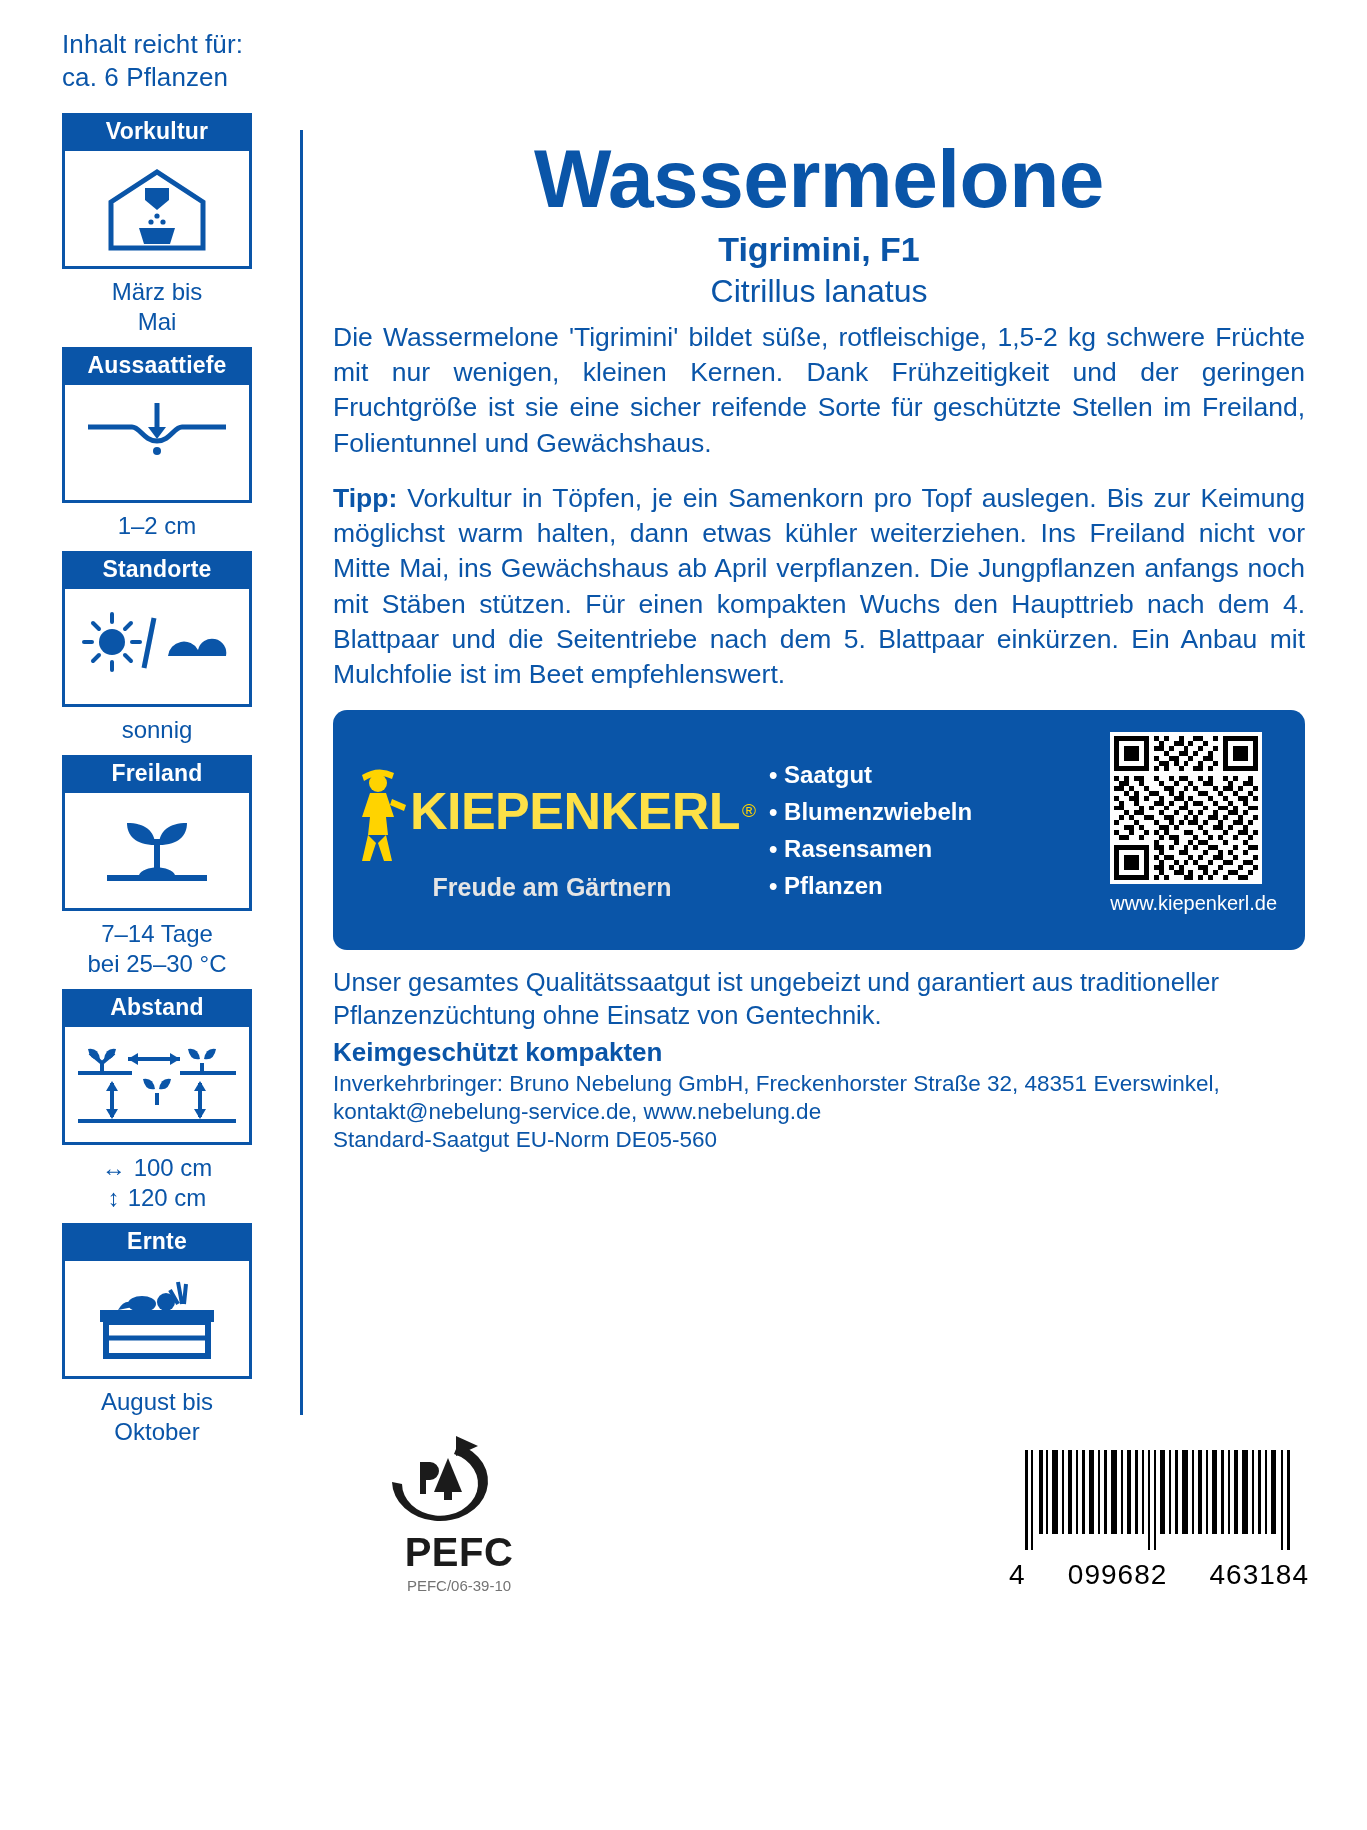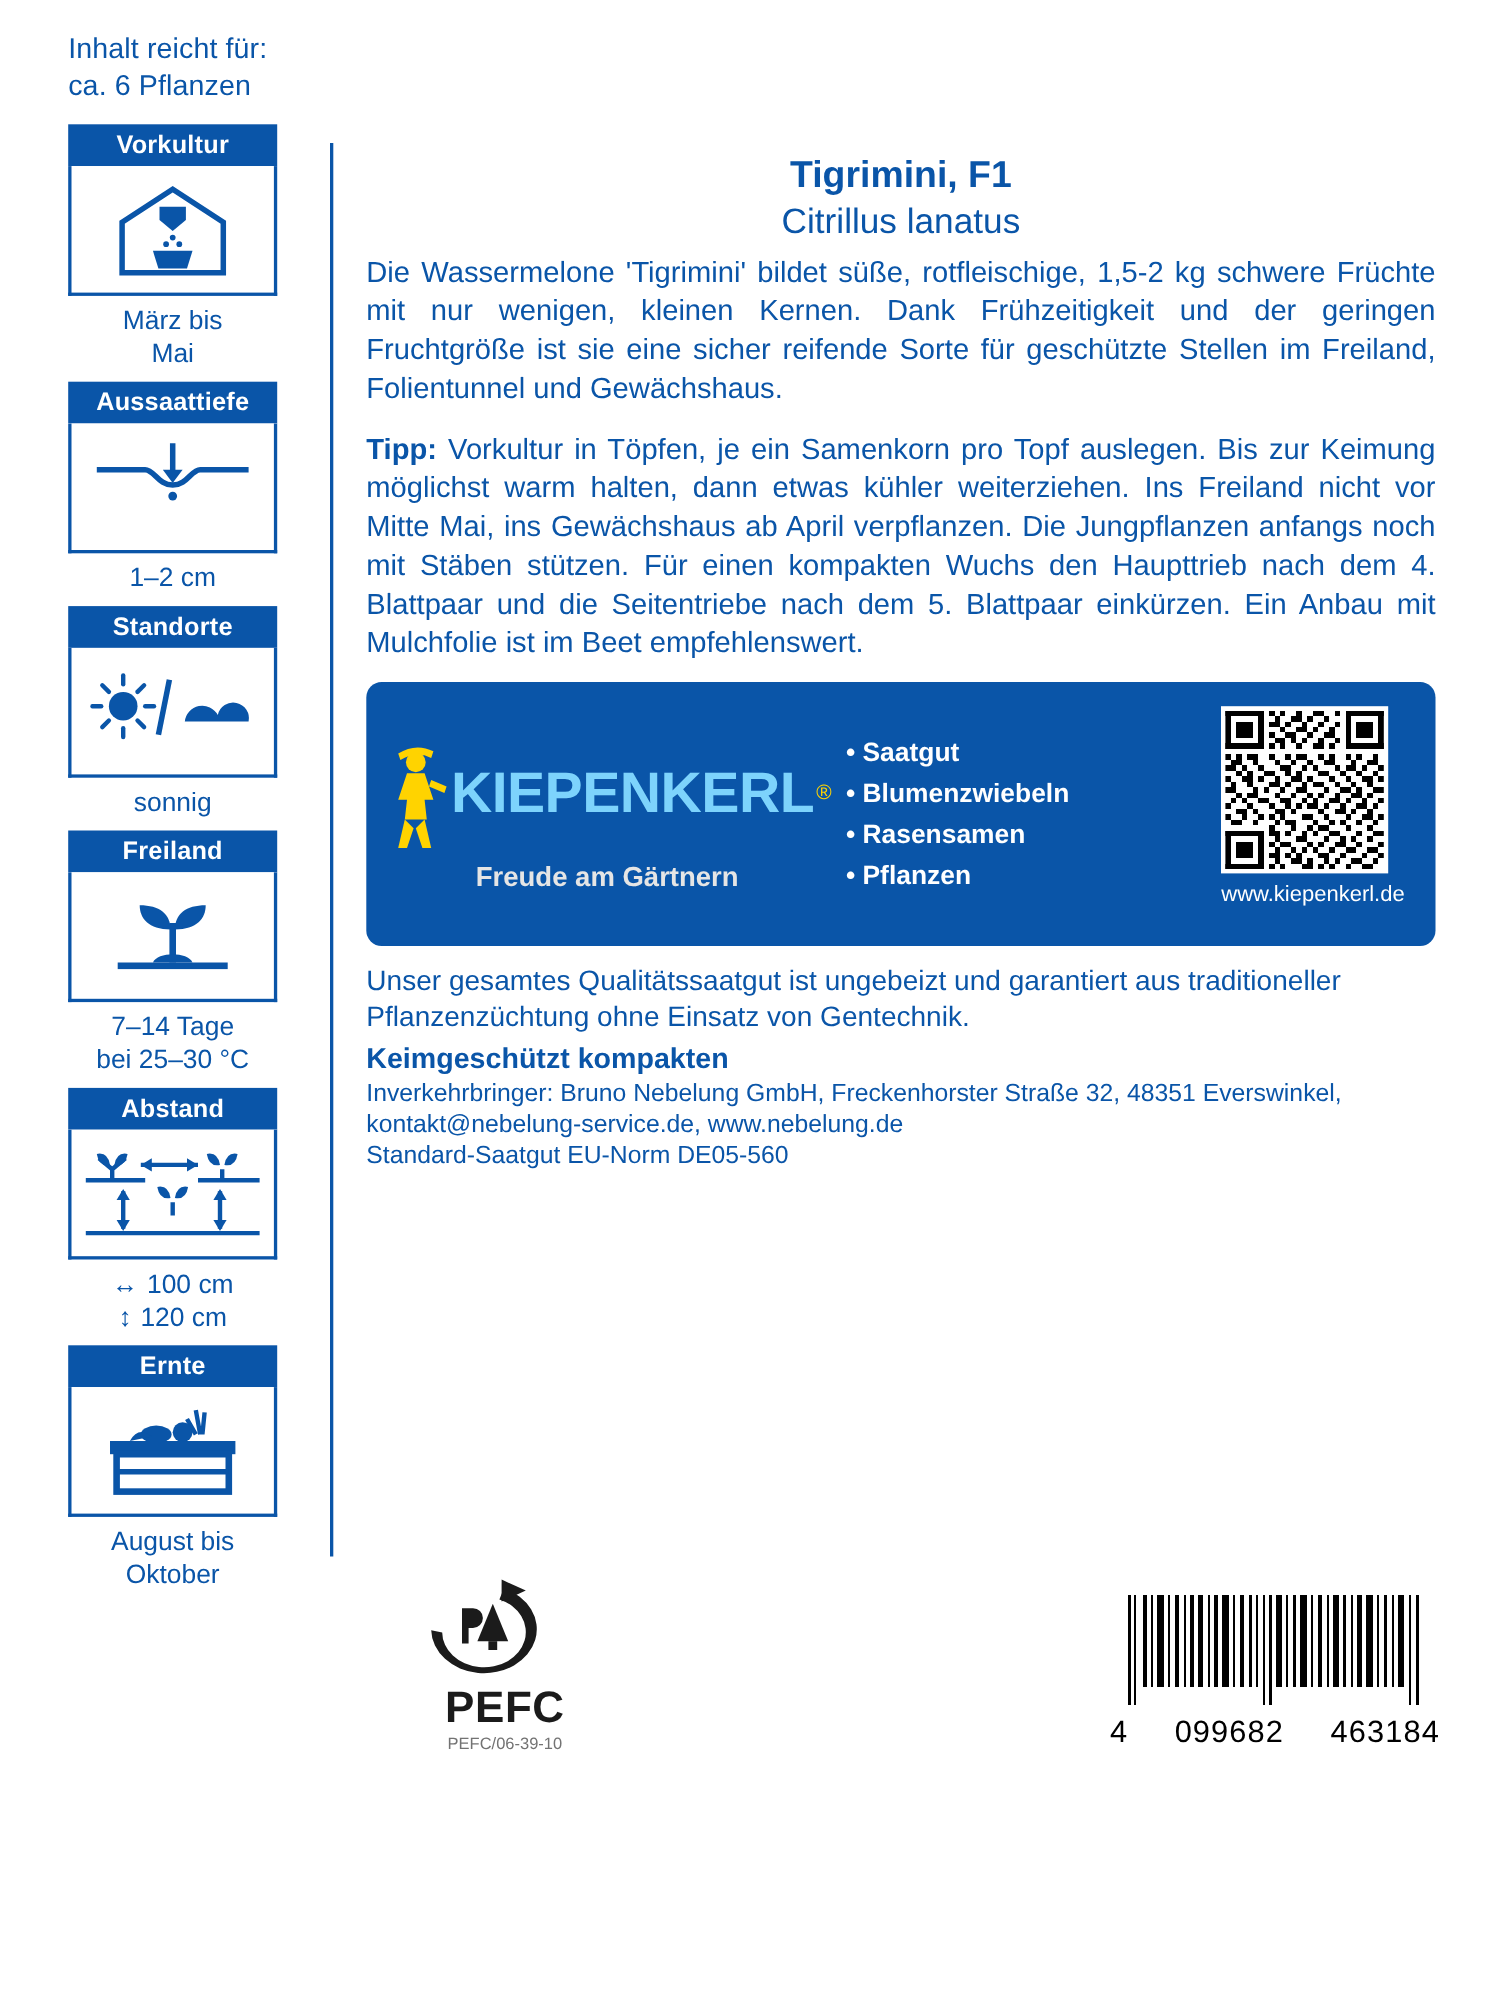--- a/index.html
+++ b/index.html
@@ -131,21 +131,21 @@
     margin-bottom: 16px;
   }
   .logo-wrap {
     display: flex;
     align-items: center;
     flex-direction: column;
     width: 390px;
   }
   .logo-row { display: flex; align-items: center; }
   .logo-word {
-    color: #7dd3fc;
+    color: #fde047;
     font-size: 52px;
     font-weight: bold;
     letter-spacing: -0.5px;
     line-height: 1;
   }
   .logo-reg {
     color: #ffd300;
     font-size: 19px;
     vertical-align: super;
     margin-left: 2px;
@@ -396,20 +396,21 @@
         <span class="row">August bis</span>
         <span class="row">Oktober</span>
       </div>
     </div>
   </div>
 
   <div class="divider"></div>
 
   <div class="right-col">
 
+    <h1 class="title">Wassermelone</h1>
     <div class="variety">Tigrimini, F1</div>
     <div class="latin">Citrillus lanatus</div>
 
     <p class="body">Die Wassermelone 'Tigrimini' bildet süße, rotfleischige, 1,5-2 kg schwere Früchte mit nur wenigen, kleinen Kernen. Dank Frühzeitigkeit und der geringen Fruchtgröße ist sie eine sicher reifende Sorte für geschützte Stellen im Freiland, Folientunnel und Gewächshaus.</p>
 
     <p class="body tip">
       <span class="tip-label">Tipp:</span><span> Vorkultur in Töpfen, je ein Samenkorn pro Topf auslegen. Bis zur Keimung möglichst warm halten, dann etwas kühler weiterziehen. Ins Freiland nicht vor Mitte Mai, ins Gewächshaus ab April verpflanzen. Die Jungpflanzen anfangs noch mit Stäben stützen. Für einen kompakten Wuchs den Haupttrieb nach dem 4. Blattpaar und die Seitentriebe nach dem 5. Blattpaar einkürzen. Ein Anbau mit Mulchfolie ist im Beet empfehlenswert.</span>
     </p>
 
     <div class="banner">

